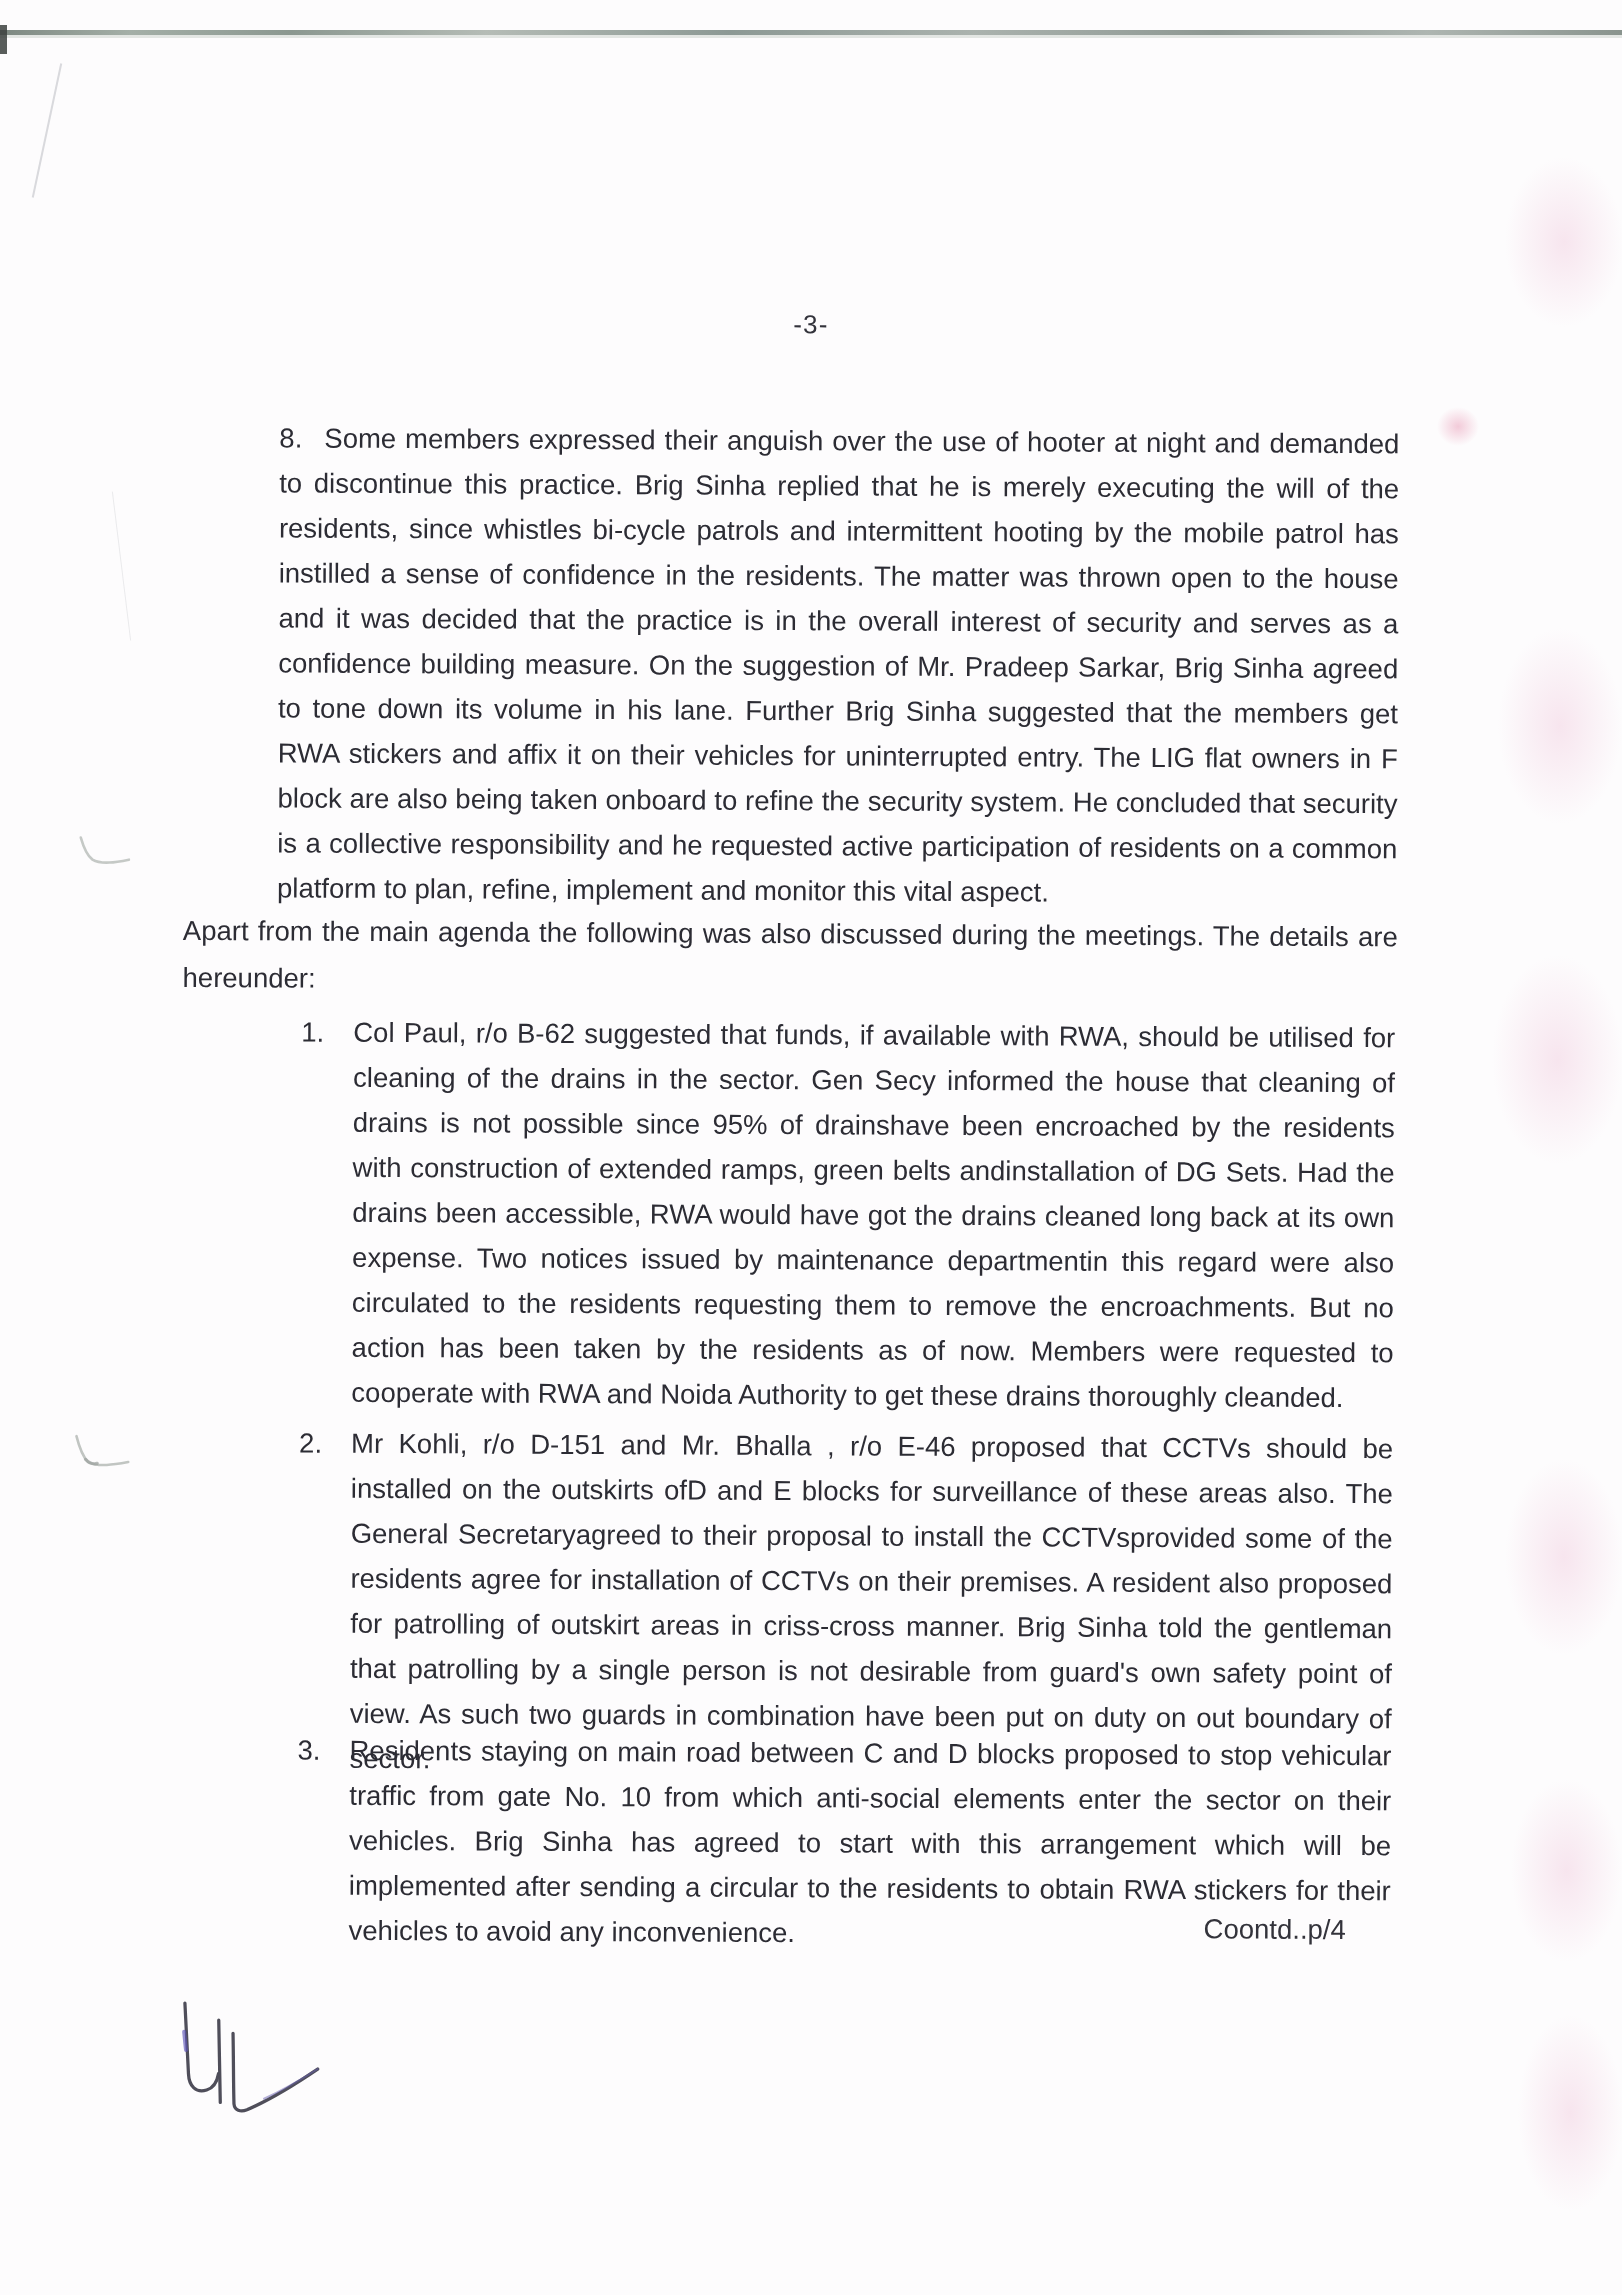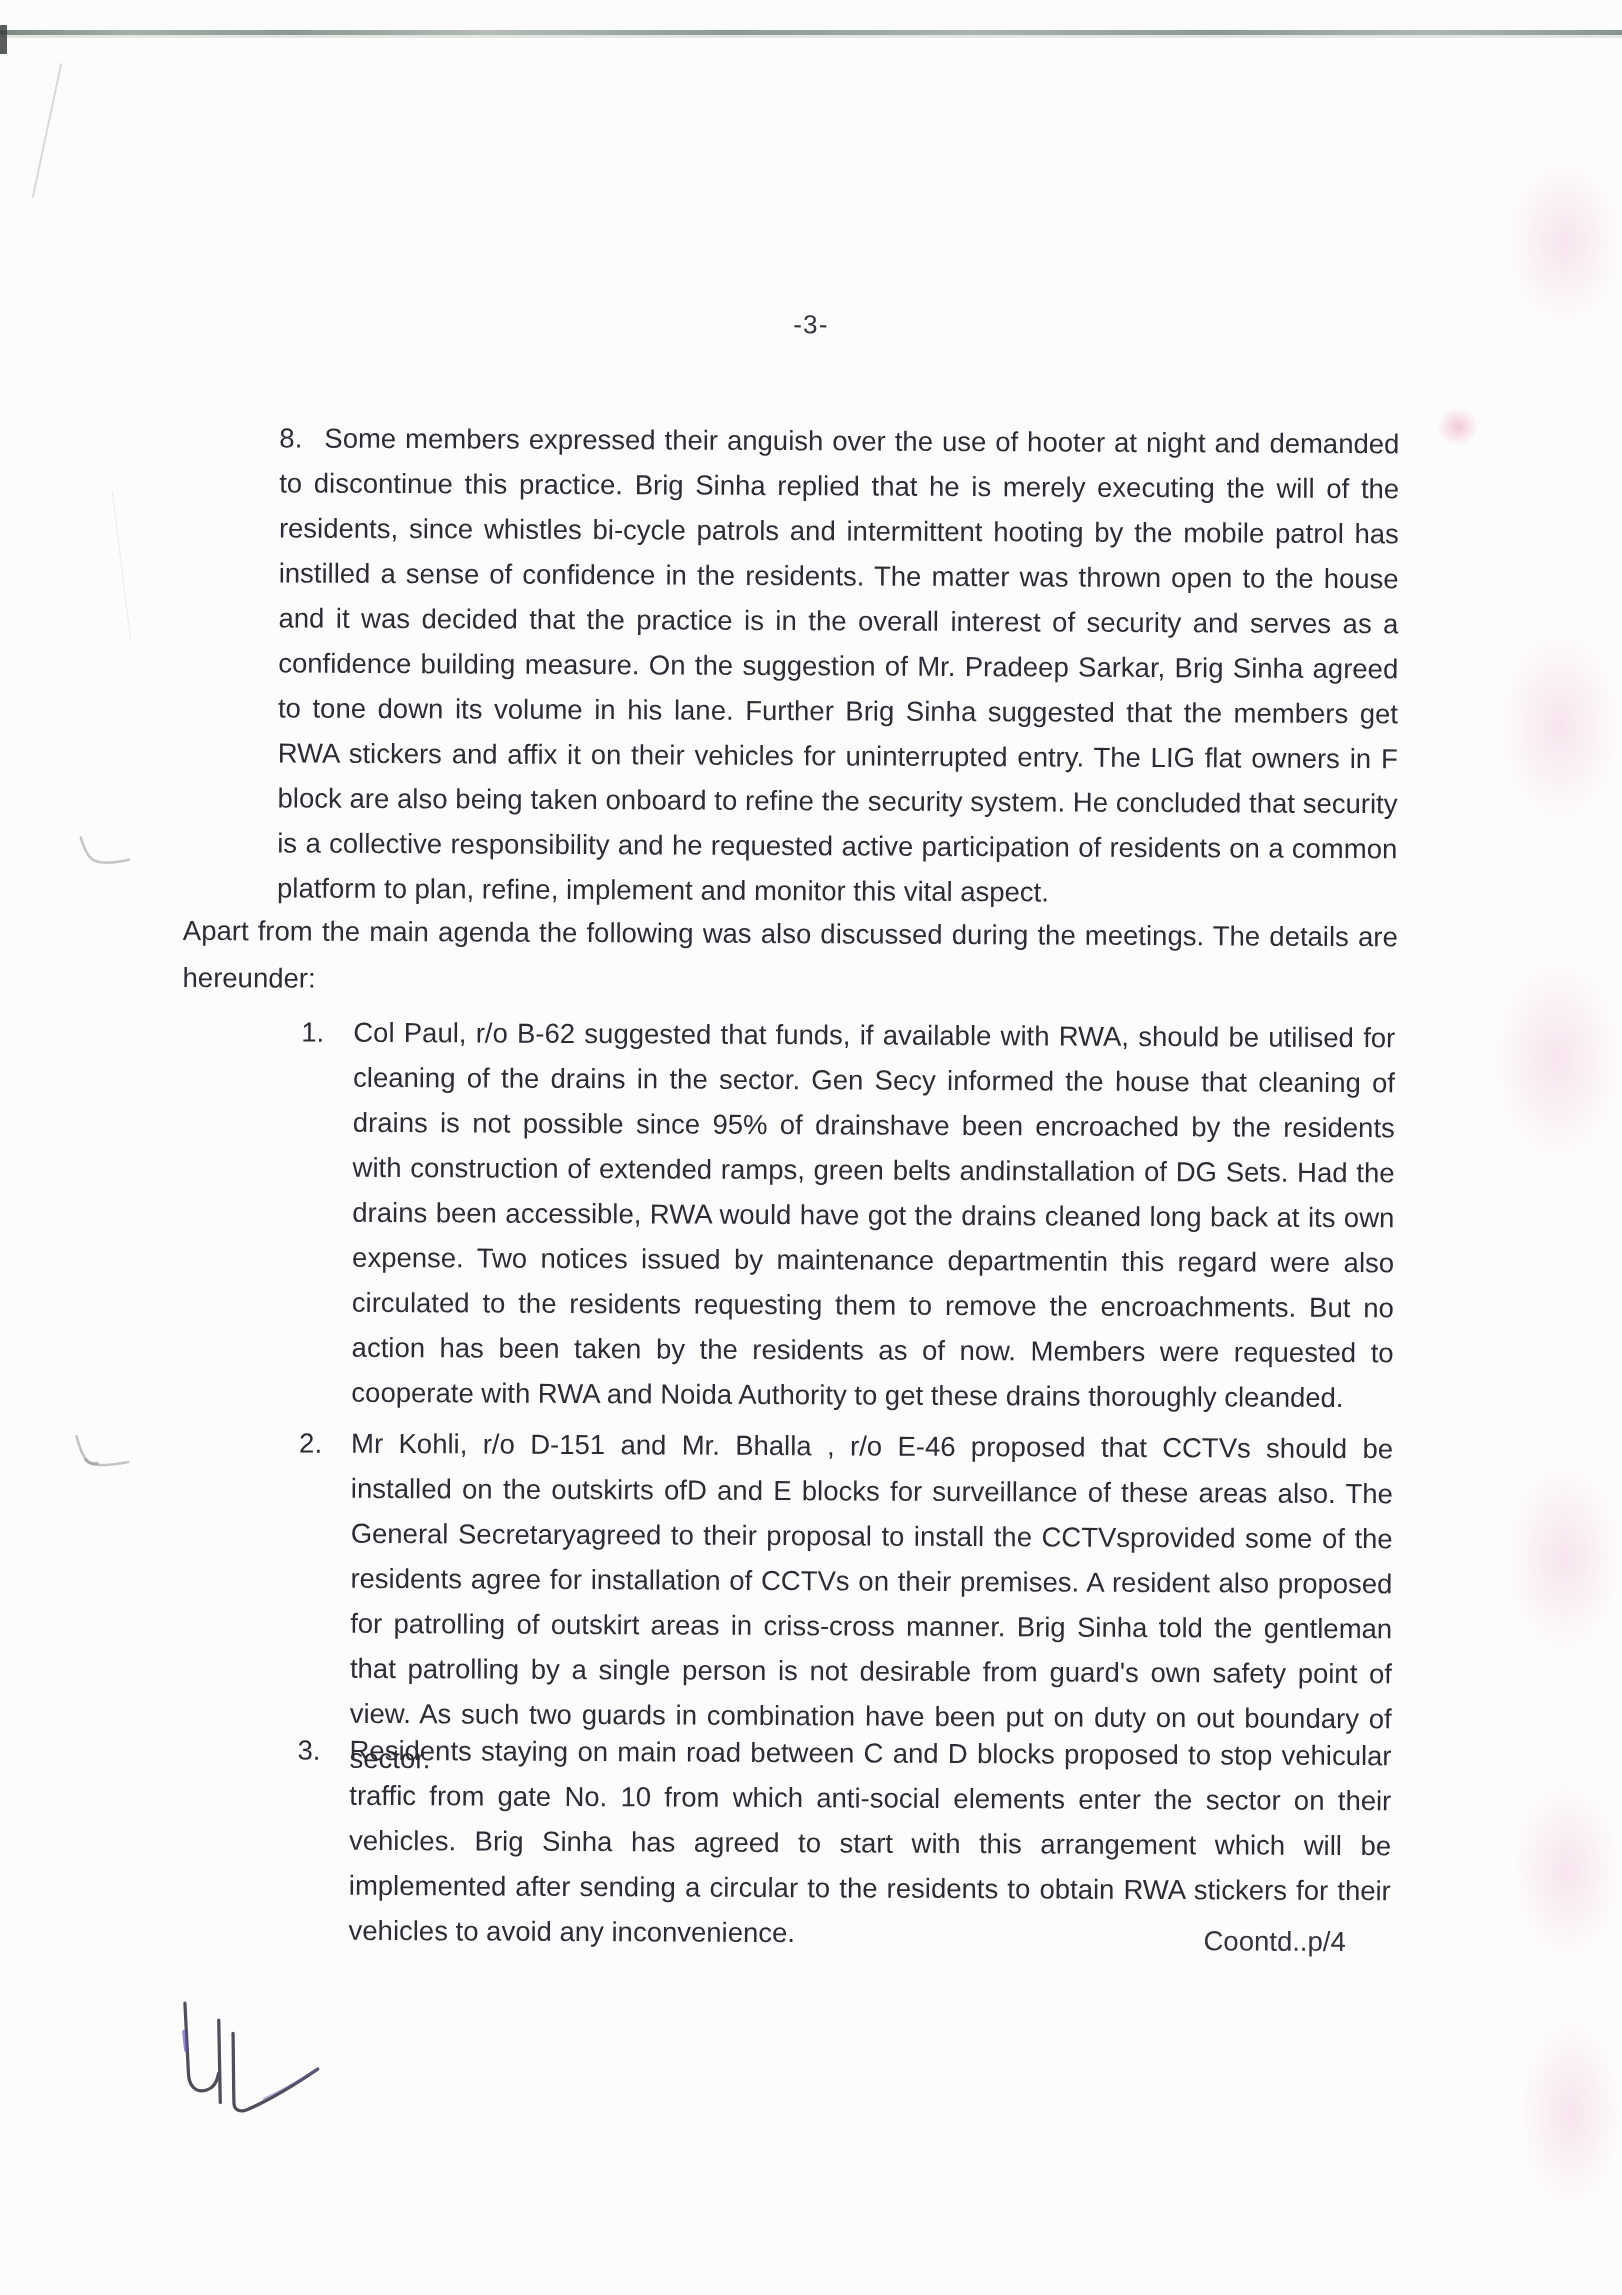--- a/index.html
+++ b/index.html
@@ -107,21 +107,20 @@
     text-align: justify;
   }
   .item-1 { top: 1009px; }
   .item-2 { top: 1420px; }
   .item-3 { top: 1727px; }
   .continuation {
     position: absolute;
     left: 1212px; top: 1908px;
     font-size: 27.5px;
     color: #33333b;
-    margin-top: 12px;
   }
   .signature-wrap {
     position: absolute;
     left: 175px; top: 1994px;
     width: 177px; height: 137px;
   }
   .pen-mark { position: absolute; }
   .mark-1 { left: 73px; top: 832px; width: 65px; height: 41px; }
   .mark-2 { left: 67px; top: 1431px; width: 72px; height: 44px; }
 </style>

